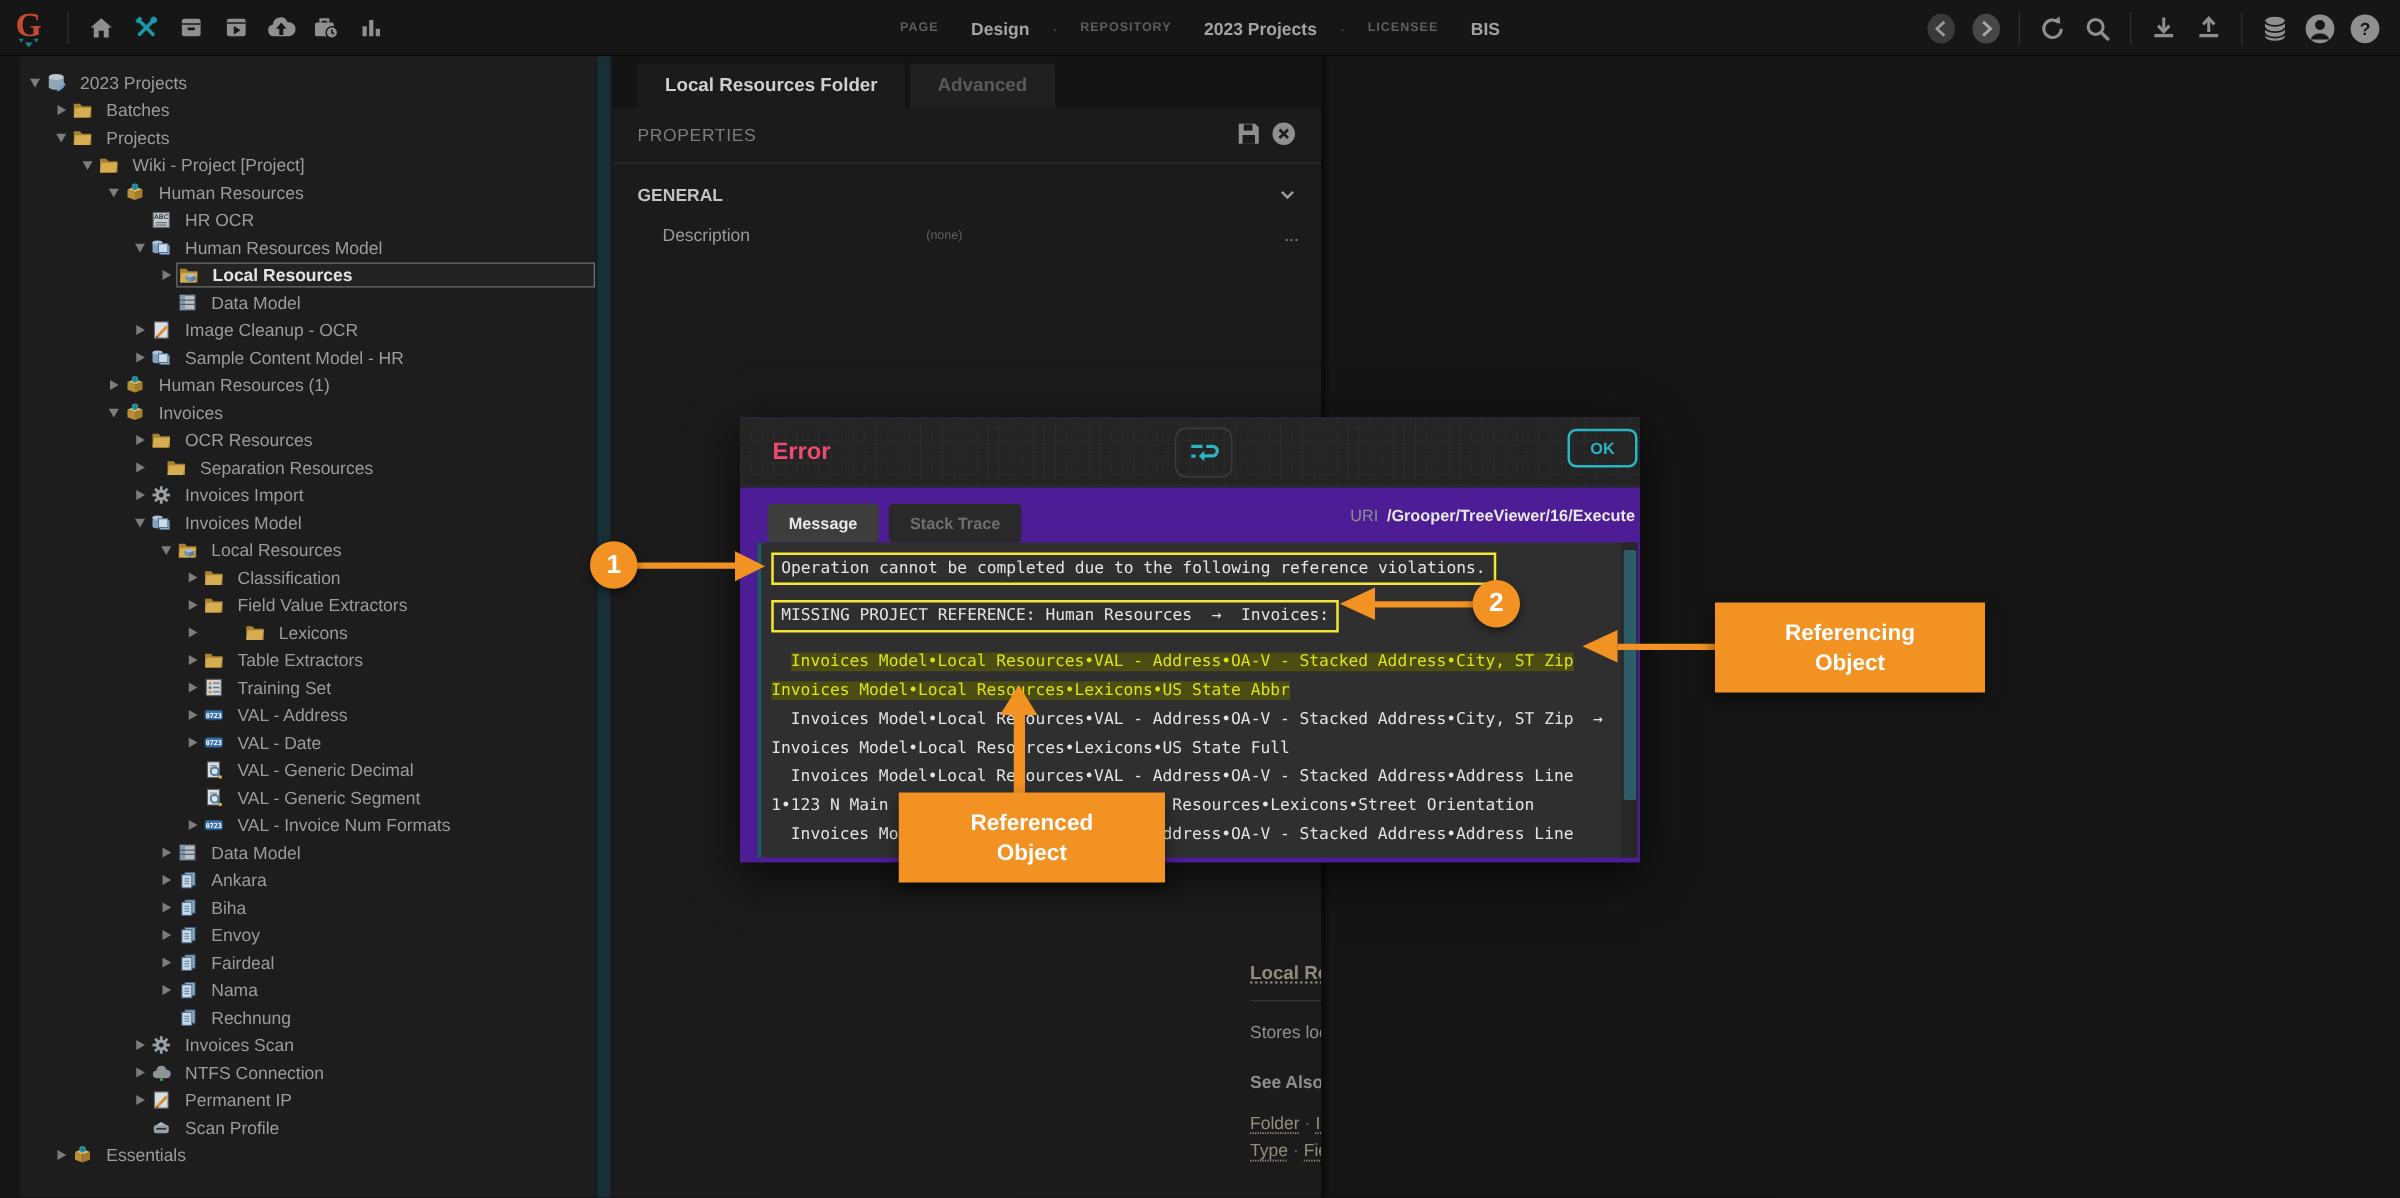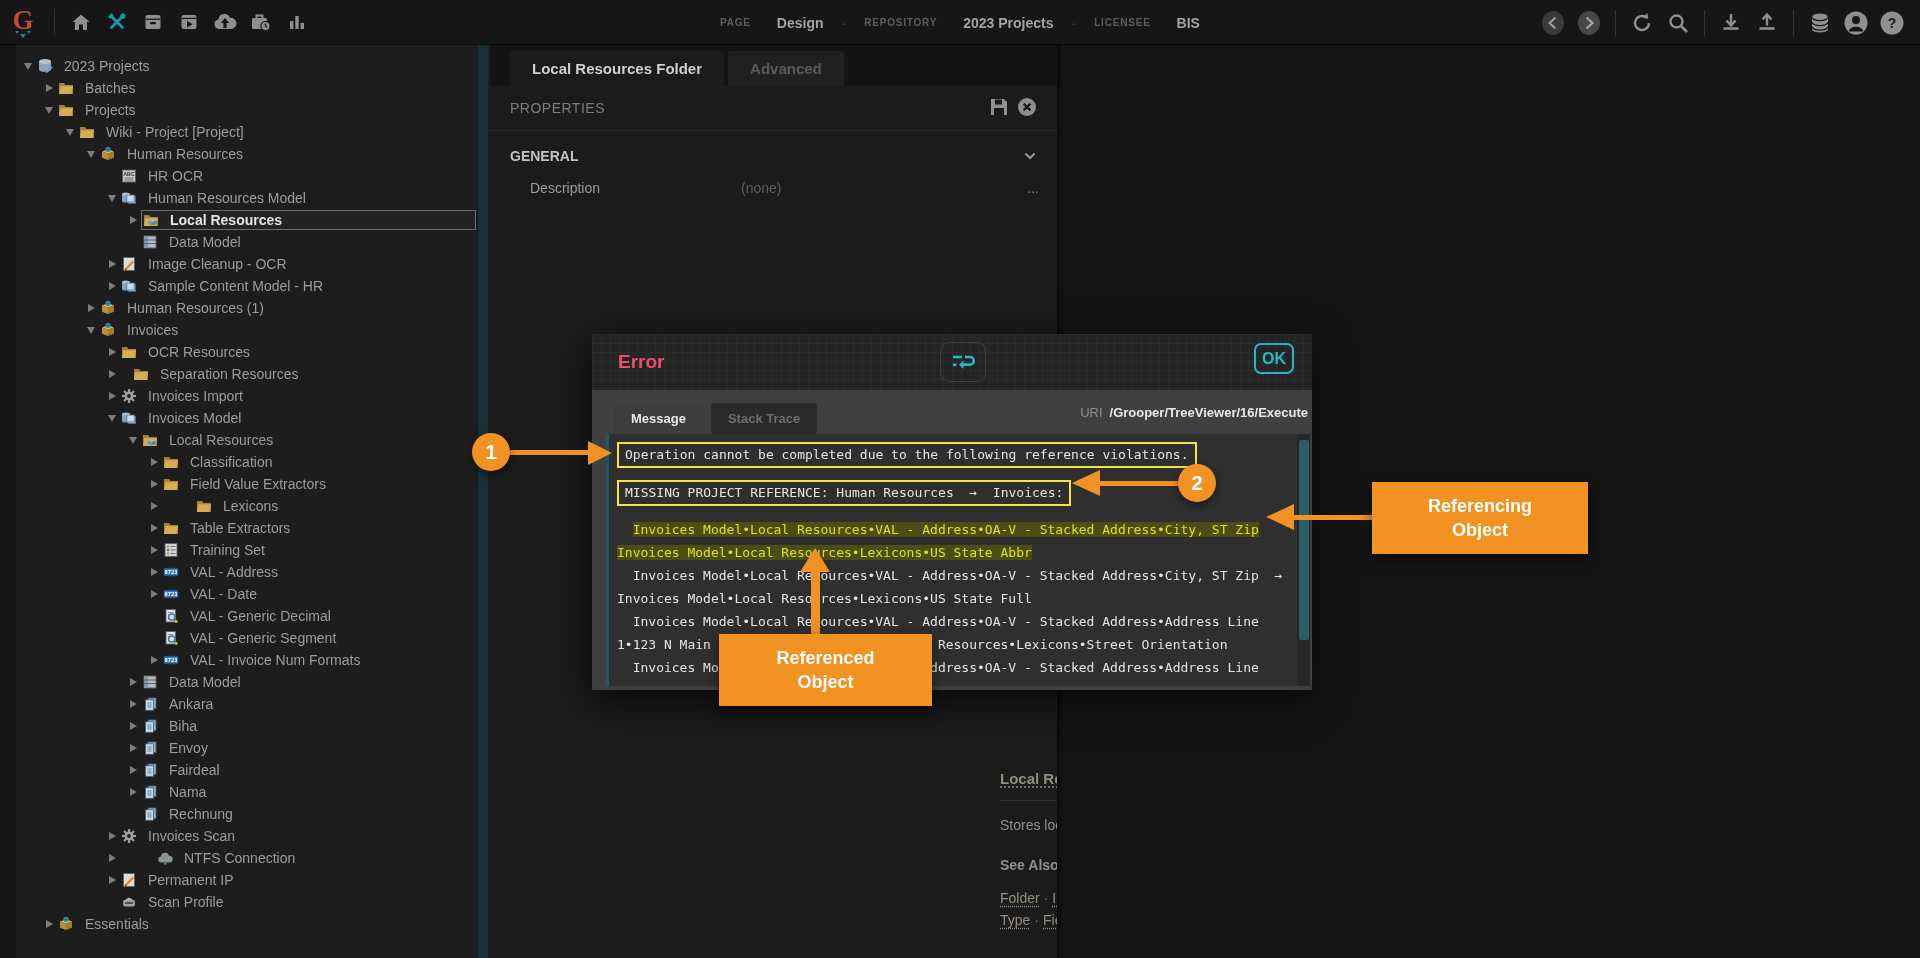--- a/index.html
+++ b/index.html
@@ -48,49 +48,49 @@
   .ptab.inactive { background:#202020; color:#5a5a5a; margin-left:4px; }
   #prop-body { position:absolute; left:0; top:41px; width:100%; height:872px; background:#1b1b1b; }
   #prop-header { height:44px; display:flex; align-items:center; padding:0 18px 0 20px; }
   #prop-title { font-size:14px; color:#7d7d7d; letter-spacing:.5px; flex:1; }
   .prop-hicon { width:22px; height:22px; margin-left:6px; cursor:pointer; }
   #prop-divider { height:1px; background:#2c2c2c; margin:0 0; }
   #section-general { height:34px; display:flex; align-items:center; padding:0 18px 0 20px; margin-top:8px; cursor:pointer; }
   #general-label { font-size:14px; font-weight:bold; color:#c2c2c2; flex:1; }
   #desc-row { height:30px; display:flex; align-items:center; padding:0 18px 0 40px; cursor:pointer;gap:48px; }
   #desc-label { font-size:14px; color:#9a9a9a; width:163px; }
-  #desc-value { font-size:14px; color:#5f5f5f; flex:1; }
+  #desc-value { font-size:10px; color:#5f5f5f; flex:1; }
   #desc-ellipsis { font-size:14px; color:#8a8a8a; }
 
   
   #help { position:absolute; left:510px; top:725px; width:532px; }
   #help-title { font-size:15px; font-weight:bold; color:#918c7b; text-decoration:underline dotted; text-underline-offset:3px; cursor:pointer; }
   #help hr { border:none; border-top:1px solid #333; margin:13px 0 14px; }
   #help-desc { font-size:14px; color:#8f8f8f; line-height:20px; }
   .help-link { color:#948e7c; text-decoration:underline dotted; text-underline-offset:3px; cursor:pointer; }
   #see-also-label { font-size:14px; font-weight:bold; color:#8f8f8f; margin-top:22px; }
   #see-also-links { margin-top:14px; font-size:14px; color:#8f8f8f; line-height:22px; width:440px; }
   .sa-dot { color:#6e6e6e; margin:0 4px; }
 
   
   #right-pane { position:absolute; left:1057px; top:45px; width:863px; height:913px; background:#151515; }
   #right-pane .shadow { position:absolute; left:0; top:0; width:7px; height:100%;
                         background:linear-gradient(90deg, rgba(0,0,0,.55), rgba(0,0,0,0)); }
 
   
-  #dialog { position:absolute; left:592px; top:334px; width:720px; height:356px; background:#404040;
+  #dialog { position:absolute; left:592px; top:334px; width:720px; height:356px; background:#4c1d95;
             box-shadow:0 10px 36px rgba(0,0,0,.7); z-index:20; }
   #dlg-header { position:absolute; left:0; top:0; width:100%; height:56px; background:#242424;
       background-image:linear-gradient(#2b2b2b 1px, transparent 1px), linear-gradient(90deg,#2b2b2b 1px, transparent 1px);
       background-size:9px 9px; display:flex; align-items:center; }
   #dlg-title { font-size:19px; font-weight:bold; color:#ef4a70; margin-left:26px; flex:0 0 auto; }
   #wrap-btn { position:absolute; left:348px; top:8px; width:46px; height:40px; border:1px solid #3f3f3f; border-radius:9px;
               display:flex; align-items:center; justify-content:center; cursor:pointer; }
-  #ok-btn { position:absolute; left:662px; top:9px; width:40px; height:31px; border:2px solid #2ab5c3; border-radius:7px;
-            color:#2ab5c3; font-size:16px; font-weight:bold; display:flex; align-items:center; justify-content:center;
+  #ok-btn { position:absolute; left:662px; top:9px; width:56px; height:31px; border:2px solid #2ab5c3; border-radius:7px;
+            color:#2ab5c3; font-size:13px; font-weight:bold; display:flex; align-items:center; justify-content:center;
             cursor:pointer; background:transparent; }
   #dlg-tabrow { position:absolute; left:0; top:56px; width:100%; height:44px; display:flex; align-items:flex-end; }
   .dtab { height:31px; display:flex; align-items:center; padding:0 17px; font-size:13px; font-weight:bold;
           border-radius:4px; cursor:pointer; }
   .dtab.active { background:#3d3d3d; color:#e8e8e8; margin-left:22px; }
   .dtab.inactive { background:#292929; color:#6f6f6f; margin-left:8px; }
   #dlg-uri { position:absolute; right:4px; top:56px; height:44px; display:flex; align-items:center; }
   #uri-label { font-size:13px; color:#8f8f8f; margin-right:7px; }
   #uri-value { font-size:13px; font-weight:bold; color:#e8e8e8; }
   #msg-box { position:absolute; left:14px; top:100px; width:704px; height:252px; background:#2f2f2f;
@@ -809,21 +809,21 @@
                   <rect x="6.9" y="1" width="2.2" height="14" transform="rotate(90 8 8)"></rect>
                   <rect x="6.9" y="1" width="2.2" height="14" transform="rotate(135 8 8)"></rect>
                   <circle cx="8" cy="8" r="4.4"></circle>
                 </g>
                 <circle cx="8" cy="8" r="1.9" fill="#1d1d1d"></circle>
               </svg>
             </span>
             <span class="tlabel">Invoices Scan</span>
           </span>
         </div>
-        <div class="trow" style="padding-left: 88px; gap: 36px;">
+        <div class="trow" style="padding-left: 88px;">
           <span class="exp">
             <i class="closed"></i>
           </span>
           <span class="selwrap">
             <span class="ticon">
               <svg width="16" height="16" viewBox="0 0 16 16">
                 <path d="M4.5 12.5 a3 3 0 0 1-.4-6 A4 4 0 0 1 12 5.8 a3 3 0 0 1 .6 6.7 Z" fill="#8d9396"></path>
                 <rect x="7" y="12.8" width="2.4" height="1.8" fill="#3fae4a"></rect>
               </svg>
             </span>

